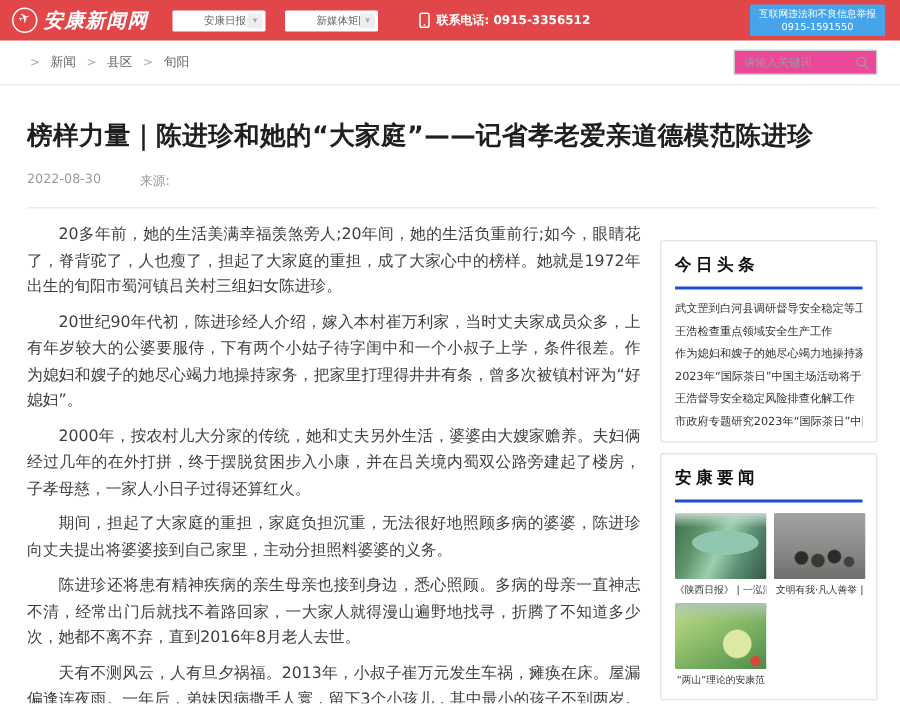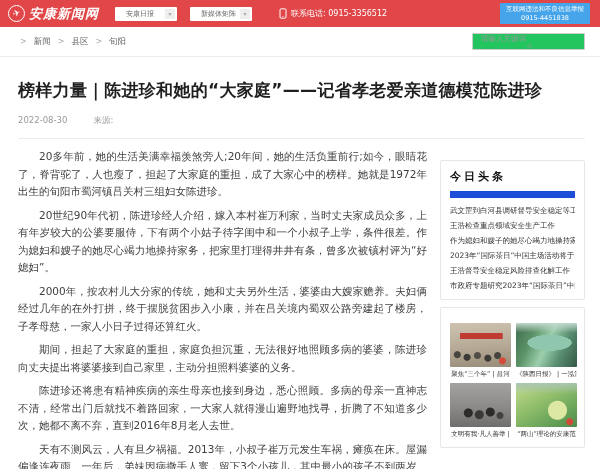--- a/index.html
+++ b/index.html
@@ -18,47 +18,47 @@
     width:17px; height:17px; border:1.5px solid #fff; border-radius:50%;
     display:flex; align-items:center; justify-content:center; margin-right:4px;
   }
   .logo-circle span { color:#fff; font-size:9px; transform:rotate(-20deg); line-height:1; }
   .logo-text {
     color:#fff; font-size:13px; font-weight:bold; font-style:italic;
     font-family:"DejaVu Serif","Liberation Serif",serif; letter-spacing:1px; white-space:nowrap;
   }
   .tb-select {
     width:62px; height:14px; background:#fff; border-radius:1px; margin-right:13px;
-    display:flex; align-items:center; padding-left:11px; cursor:pointer;
+    display:flex; align-items:center; padding-left:21px; cursor:pointer;
   }
   .tb-select .sel-label { font-size:7px; color:#666; flex:1; white-space:nowrap; overflow:hidden; }
   .tb-select .sel-arrow {
     width:10px; height:10px; background:#eee; margin-right:2px;
     display:flex; align-items:center; justify-content:center;
     font-size:6px; color:#aaa; line-height:1;
   }
-  .tb-contact { display:flex; align-items:flex-end; margin-left:14px; }
+  .tb-contact { display:flex; align-items:flex-end; margin-left:14px;font-weight:bold; }
   .tb-contact svg { margin-right:4px; }
   .tb-contact .tb-label { color:#fff; font-size:8px; white-space:nowrap; }
   .report-badge {
     margin-left:auto; background:#46a5ea; color:#fff; font-size:6.5px;
     line-height:1.35; text-align:center; padding:2px 6px; border-radius:1px;
     white-space:nowrap; cursor:pointer;
   }
   
   .crumbbar {
     height:30px; border-bottom:1px solid #ececec; display:flex;
     align-items:center; padding:0 15px 0 20px;
   }
   .crumbs { display:flex; align-items:center; gap:7px; }
   .crumb-sep { color:#aaa; font-size:8px; }
   .crumb-item { color:#666; font-size:8.5px; cursor:pointer; }
   .searchbox {
-    margin-left:auto; width:113px; height:17px; border:1px solid #ccc;
-    border-radius:1px; display:flex; align-items:center; padding:0 4px 0 6px; background:#22c55e;flex-direction:column;
+    margin-left:auto; width:96px; height:17px; border:1px solid #ccc;
+    border-radius:1px; display:flex; align-items:center; padding:0 4px 0 6px; background:#ec4899;
   }
   .searchbox input {
     border:none; outline:none; flex:1; font-size:7.5px; color:#333; min-width:0;
     font-family:"DejaVu Sans","Liberation Sans",sans-serif; background:transparent;
   }
   .searchbox input::placeholder { color:#999; }
   
   .content { padding:0 15px 0 18px; }
   .article-title {
     margin-top:22px; font-size:17px; font-weight:bold; color:#1f1f1f;
@@ -73,21 +73,21 @@
     font-size:10.5px; line-height:17.5px; color:#3f3f3f; text-align:justify;
     text-indent:2em; margin-bottom:6px;
   }
   article p:first-child { margin-top:9px; }
   
   aside { width:145px; flex:none; margin-top:21px; }
   .side-box { border:1px solid #e7e7e7; border-radius:2px; background:#fff; padding:8px 9px 6px; }
   .side-title {
     font-size:11px; font-weight:bold; color:#111; letter-spacing:3px;
     font-family:"DejaVu Serif","Liberation Serif",serif;
-    padding-bottom:7px; border-bottom:7px solid #1d4ed8;
+    padding-bottom:7px; border-bottom:2px solid #1d4ed8;
   }
   .head-list { list-style:none; margin-top:5px; }
   .head-list li {
     font-size:7.5px; color:#333; line-height:15px; white-space:nowrap;
     overflow:hidden; cursor:pointer;
   }
   .news-box { margin-top:7px; padding-bottom:8px; }
   .news-grid { display:grid; grid-template-columns:61px 61px; gap:4px 5px; margin-top:7px; }
   .news-card { cursor:pointer; }
   .ph-img { width:61px; height:44px; border-radius:1px; background-repeat:no-repeat; background-size:cover; }
@@ -152,21 +152,21 @@
     </div>
     <div class="tb-contact">
       <svg width="8" height="11" viewBox="0 0 8 11">
         <rect x="1" y="0.8" width="6" height="9.4" rx="1.2" fill="none" stroke="#fff" stroke-width="1"></rect>
         <circle cx="4" cy="8.6" r="0.6" fill="#fff"></circle>
       </svg>
       <span class="tb-label">联系电话: 0915-3356512</span>
     </div>
     <div class="report-badge">
       <div>互联网违法和不良信息举报</div>
-      <div>0915-4451838</div>
+      <div>0915-1591550</div>
     </div>
   </header>
 
   <div class="crumbbar">
     <div class="crumbs">
       <span class="crumb-sep">&gt;</span>
       <span class="crumb-item">新闻</span>
       <span class="crumb-sep">&gt;</span>
       <span class="crumb-item">县区</span>
       <span class="crumb-sep">&gt;</span>
@@ -206,25 +206,22 @@
             <li>武文罡到白河县调研督导安全稳定等工作</li>
             <li>王浩检查重点领域安全生产工作</li>
             <li>作为媳妇和嫂子的她尽心竭力地操持家务</li>
             <li>2023年“国际茶日”中国主场活动将于5月</li>
             <li>王浩督导安全稳定风险排查化解工作</li>
             <li>市政府专题研究2023年“国际茶日”中国主</li>
           </ul>
         </div>
 
         <div class="side-box news-box">
+          <div class="side-title">安康要闻</div>
           <div class="news-grid">
-            <div class="news-card">
-              <div class="ph-img img-crowd"></div>
-              <div class="news-caption">聚焦“三个年” | 吕河</div>
-            </div>
             <div class="news-card">
               <div class="ph-img img-river"></div>
               <div class="news-caption">《陕西日报》 | 一泓清</div>
             </div>
             <div class="news-card">
               <div class="ph-img img-street"></div>
               <div class="news-caption">文明有我·凡人善举 |</div>
             </div>
             <div class="news-card">
               <div class="ph-img img-fields"></div>

